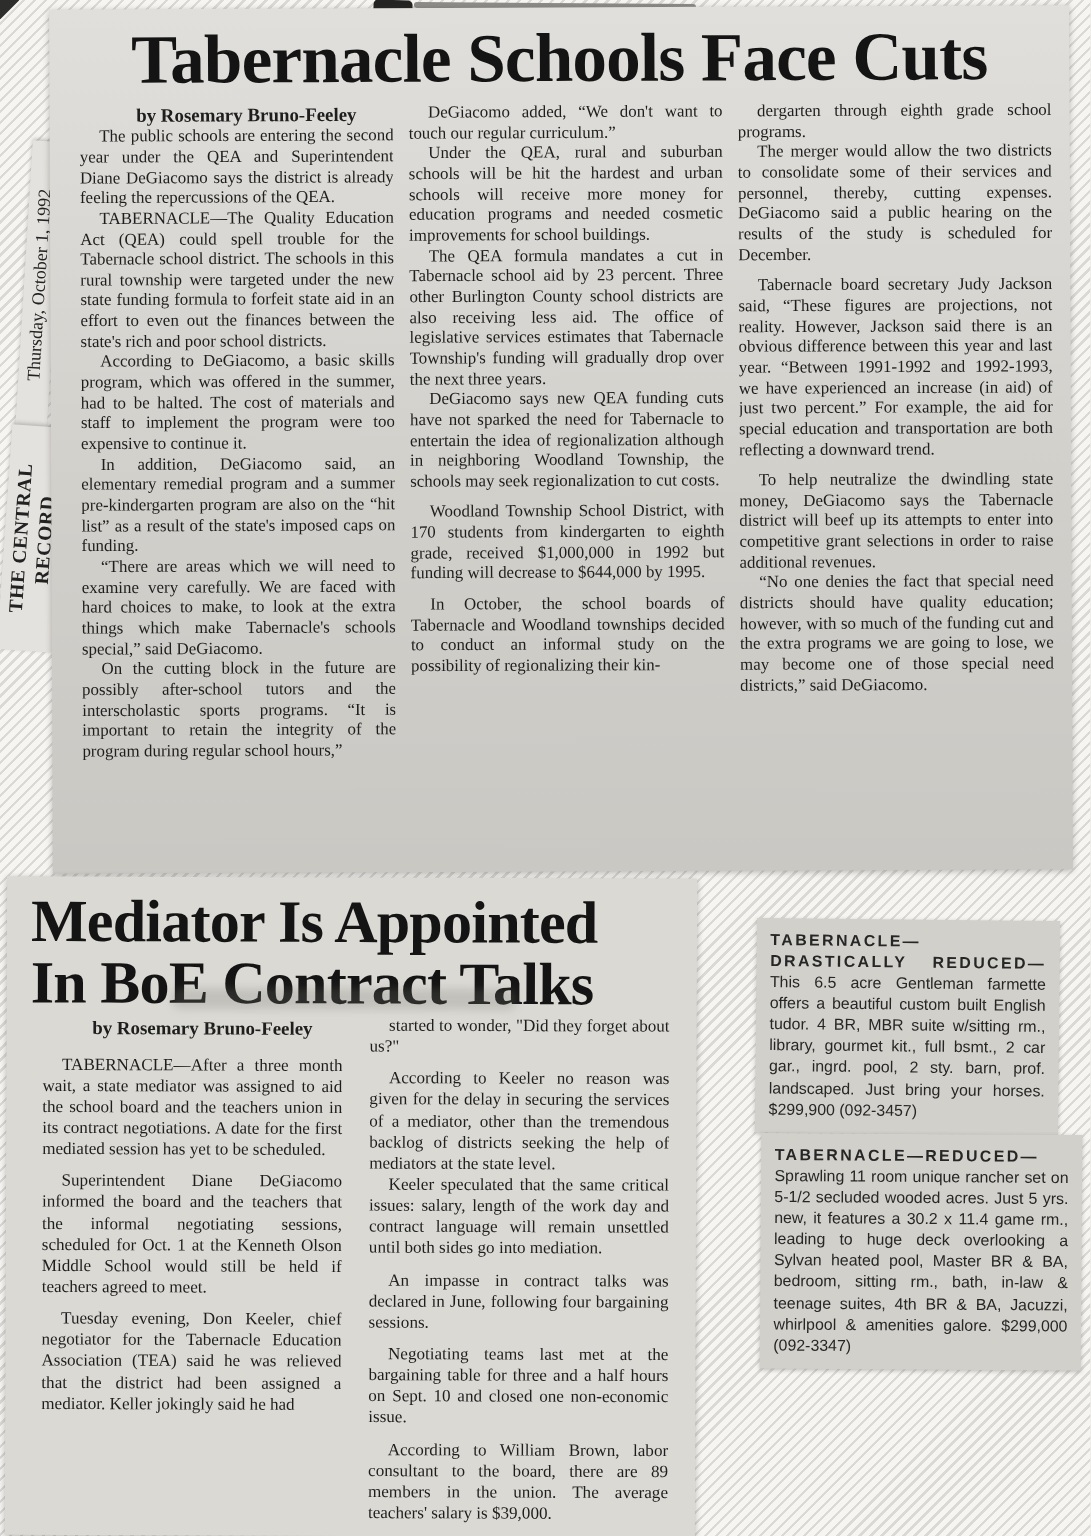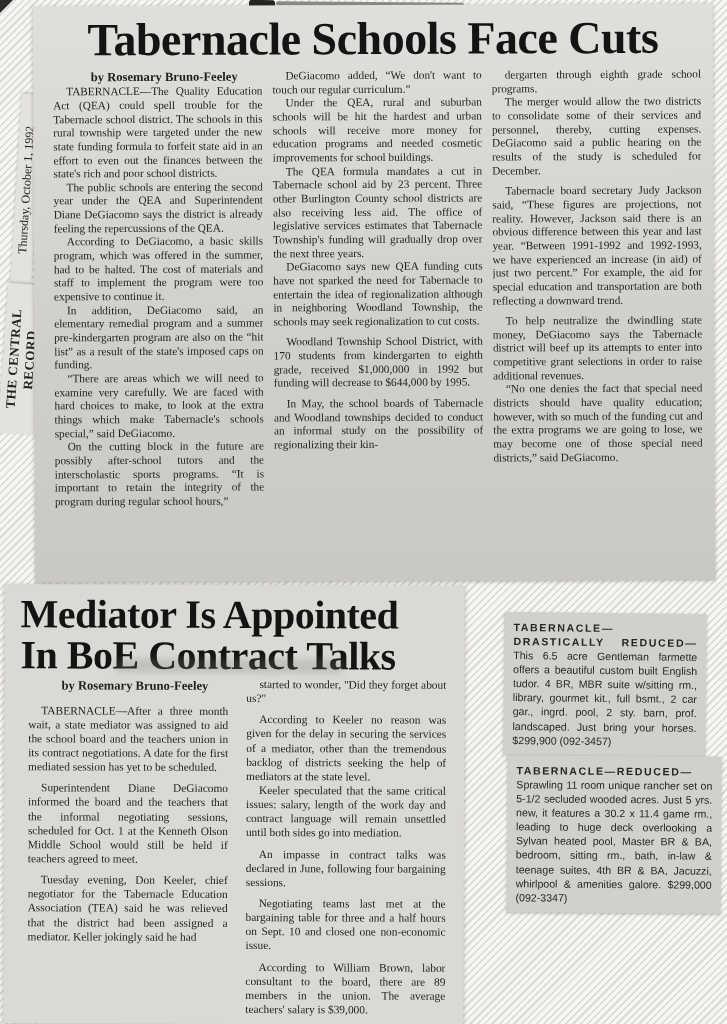--- a/index.html
+++ b/index.html
@@ -89,34 +89,34 @@
   </div>
   <div class="vstrip record-strip">
     <span>THE CENTRAL RECORD</span>
   </div>
 
   <div class="clipping grain a1">
     <div class="headline">Tabernacle Schools Face Cuts</div>
     <div class="cols">
       <div class="col">
         <p class="byline">by Rosemary Bruno-Feeley</p>
+        <p>The public schools are entering the second year under the QEA and Superintendent Diane DeGiacomo says the district is already feeling the repercussions of the QEA.</p>
         <p>TABERNACLE—The Quality Education Act (QEA) could spell trouble for the Tabernacle school district. The schools in this rural township were targeted under the new state funding formula to forfeit state aid in an effort to even out the finances between the state's rich and poor school districts.</p>
-        <p>The public schools are entering the second year under the QEA and Superintendent Diane DeGiacomo says the district is already feeling the repercussions of the QEA.</p>
         <p>According to DeGiacomo, a basic skills program, which was offered in the summer, had to be halted. The cost of materials and staff to implement the program were too expensive to continue it.</p>
         <p>In addition, DeGiacomo said, an elementary remedial program and a summer pre-kindergarten program are also on the “hit list” as a result of the state's imposed caps on funding.</p>
         <p>“There are areas which we will need to examine very carefully. We are faced with hard choices to make, to look at the extra things which make Tabernacle's schools special,” said DeGiacomo.</p>
         <p>On the cutting block in the future are possibly after-school tutors and the interscholastic sports programs. “It is important to retain the integrity of the program during regular school hours,”</p>
       </div>
       <div class="col">
         <p>DeGiacomo added, “We don't want to touch our regular curriculum.”</p>
         <p>Under the QEA, rural and suburban schools will be hit the hardest and urban schools will receive more money for education programs and needed cosmetic improvements for school buildings.</p>
         <p>The QEA formula mandates a cut in Tabernacle school aid by 23 percent. Three other Burlington County school districts are also receiving less aid. The office of legislative services estimates that Tabernacle Township's funding will gradually drop over the next three years.</p>
         <p>DeGiacomo says new QEA funding cuts have not sparked the need for Tabernacle to entertain the idea of regionalization although in neighboring Woodland Township, the schools may seek regionalization to cut costs.</p>
         <p class="gap">Woodland Township School District, with 170 students from kindergarten to eighth grade, received $1,000,000 in 1992 but funding will decrease to $644,000 by 1995.</p>
-        <p class="gap">In May, the school boards of Tabernacle and Woodland townships decided to conduct an informal study on the possibility of regionalizing their kin-</p>
+        <p class="gap">In October, the school boards of Tabernacle and Woodland townships decided to conduct an informal study on the possibility of regionalizing their kin-</p>
       </div>
       <div class="col">
         <p>dergarten through eighth grade school programs.</p>
         <p>The merger would allow the two districts to consolidate some of their services and personnel, thereby, cutting expenses. DeGiacomo said a public hearing on the results of the study is scheduled for December.</p>
         <p class="gap">Tabernacle board secretary Judy Jackson said, “These figures are projections, not reality. However, Jackson said there is an obvious difference between this year and last year. “Between 1991-1992 and 1992-1993, we have experienced an increase (in aid) of just two percent.” For example, the aid for special education and transportation are both reflecting a downward trend.</p>
         <p class="gap">To help neutralize the dwindling state money, DeGiacomo says the Tabernacle district will beef up its attempts to enter into competitive grant selections in order to raise additional revenues.</p>
         <p>“No one denies the fact that special need districts should have quality education; however, with so much of the funding cut and the extra programs we are going to lose, we may become one of those special need districts,” said DeGiacomo.</p>
       </div>
     </div>
   </div>

